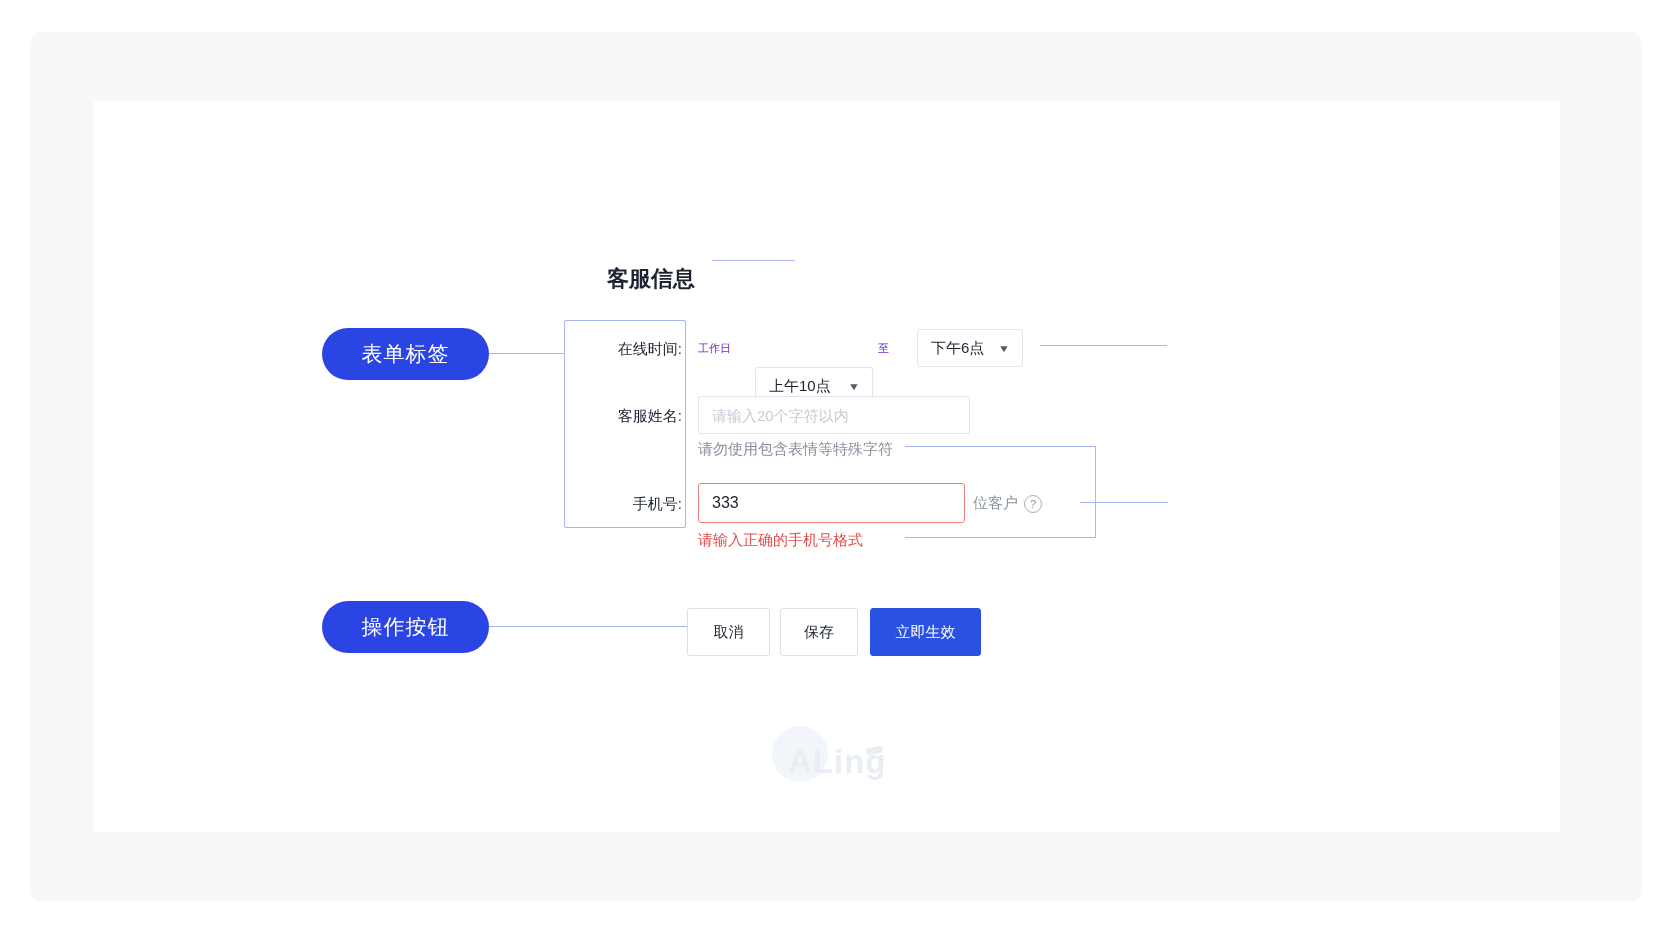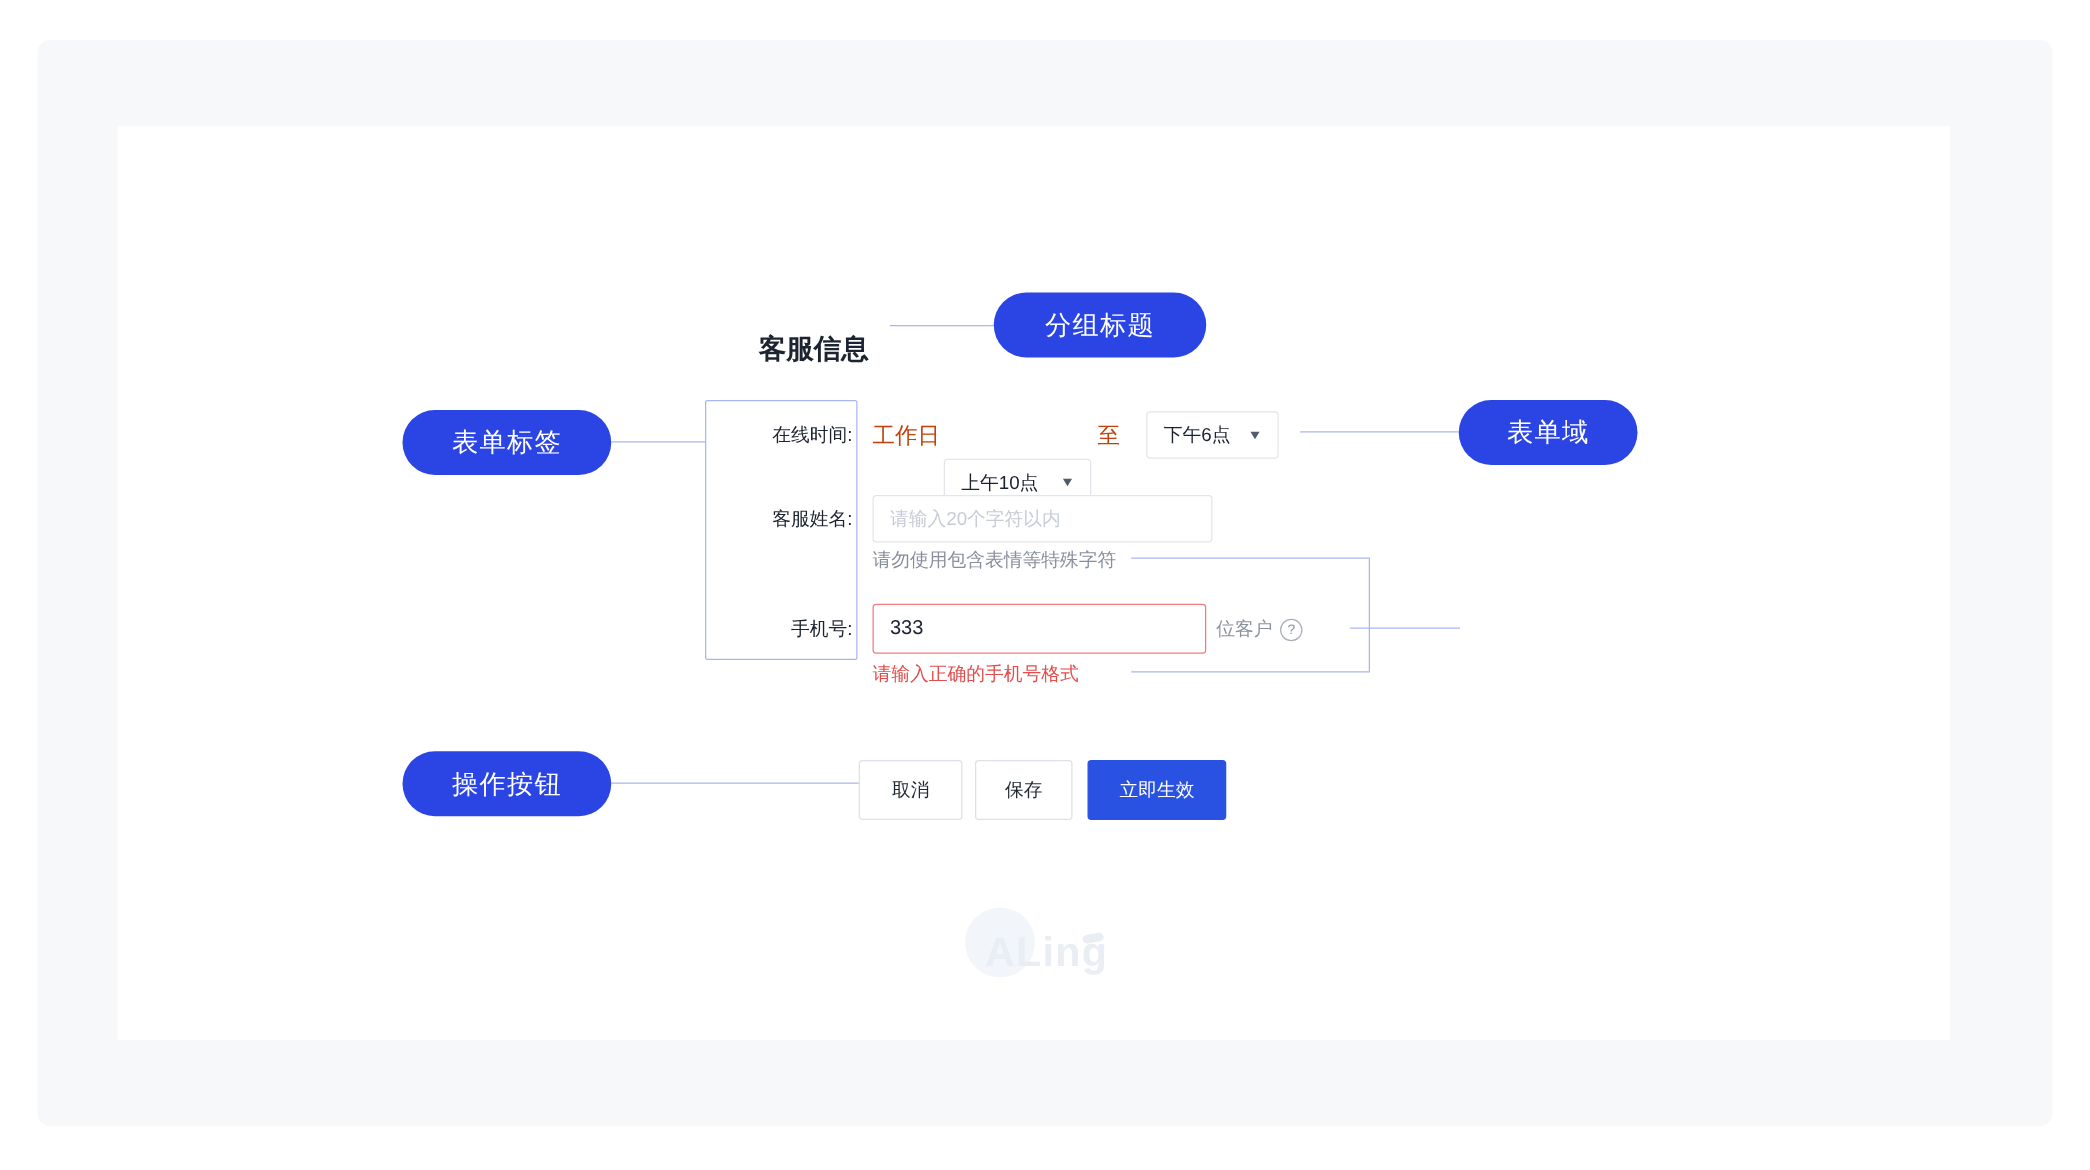--- a/index.html
+++ b/index.html
@@ -77,22 +77,22 @@
     width: 122px;
     text-align: right;
     font-size: 15px;
     color: #1c2330;
     line-height: 19px;
     white-space: nowrap;
   }
 
   .inline-text {
     position: absolute;
-    font-size: 18px;
-    color: #c2410c;
+    font-size: 11px;
+    color: #6d28d9;
     line-height: 19px;
     white-space: nowrap;
   }
 
   .select {
     position: absolute;
     height: 38px;
     border: 1px solid #e2e5ea;
     border-radius: 3px;
     background: #ffffff;
@@ -217,39 +217,37 @@
 </style>
 </head>
 <body>
 
 <div id="screen">
   <div class="panel"></div>
   <div class="card"></div>
 
   <div class="abs group-title" style="left:607px; top:244px;">客服信息</div>
   <div class="hline" style="left:712px; top:260px; width:83px;"></div>
-  <div class="pill" style="left:795px; top:234px; width:170px;">分组标题</div>
 
   <div class="pill" style="left:322px; top:328px; width:167px;">表单标签</div>
   <div class="hline" style="left:489px; top:353px; width:75px;"></div>
   <div class="labels-outline"></div>
 
   <div class="field-label" style="top:339px;">在线时间:</div>
   <div class="inline-text" style="left:698px; top:339px;">工作日</div>
   <div class="select" style="left:755px; top:329px; width:118px;margin-top:38px;">
     <span>上午10点</span>
     <span class="arrow">▼</span>
   </div>
   <div class="inline-text" style="left:878px; top:339px;">至</div>
   <div class="select" style="left:917px; top:329px; width:106px;">
     <span>下午6点</span>
     <span class="arrow">▼</span>
   </div>
   <div class="hline" style="left:1040px; top:345px; width:127px;"></div>
-  <div class="pill" style="left:1167px; top:320px; width:143px;">表单域</div>
 
   <div class="field-label" style="top:406px;">客服姓名:</div>
   <input class="text-input" style="left: 698px; top: 396px; width: 272px;" type="text" placeholder="请输入20个字符以内">
   <div class="hint-text" style="left:698px; top:439px;">请勿使用包含表情等特殊字符</div>
 
   <div class="field-label" style="top:494px;">手机号:</div>
   <input class="text-input error" style="left: 698px; top: 483px; width: 267px;" type="text" value="333">
   <div class="suffix-wrap" style="left:973px; top:494px;">
     <span class="suffix-label">位客户</span>
     <span class="help-circle">?</span>

